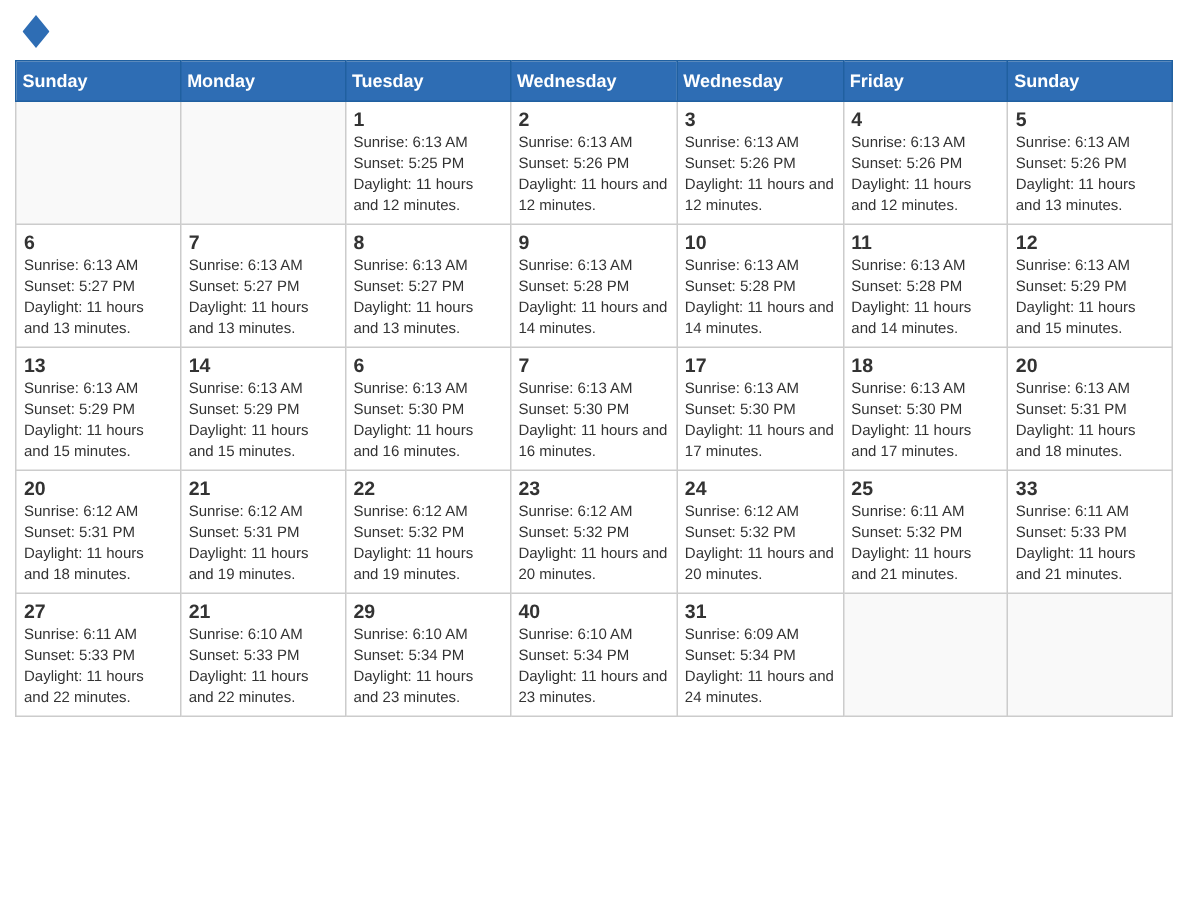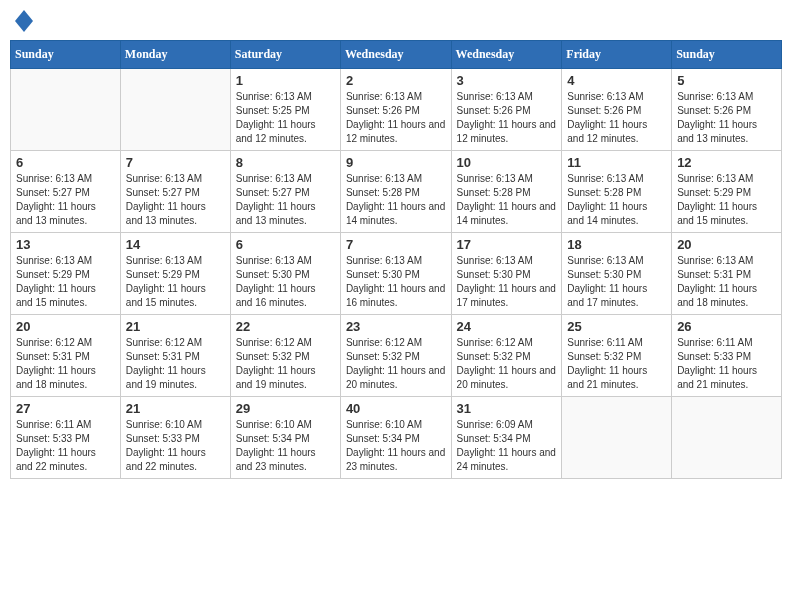--- a/index.html
+++ b/index.html
@@ -51,21 +51,20 @@
       border: 1px solid #ccc;
     }
     th {
       background-color: #2e6db4;
       color: white;
       font-size: 12px;
       font-weight: bold;
       padding: 6px 4px;
       text-align: left;
       border: 1px solid #2060a0;
-      font-family: Liberation Serif, serif;
     }
     td {
       vertical-align: top;
       border: 1px solid #ccc;
       padding: 4px 5px;
       font-size: 10px;
       color: #333;
       width: 113px;
       min-height: 75px;
       background: #fff;
@@ -110,21 +109,21 @@
     <div class="month-title"></div>
     <div class="location-title"></div>
   </div>
 </div>
 
 <table>
   <thead>
     <tr id="weekday-header">
         <th>Sunday</th>
         <th>Monday</th>
-        <th>Saturday</th>
+        <th>Tuesday</th>
         <th>Wednesday</th>
         <th>Wednesday</th>
         <th>Friday</th>
         <th>Sunday</th>
       </tr>
   </thead>
   <tbody id="calendar-body">
   <tr>
         <td class="empty"></td>
         <td class="empty"></td>
@@ -228,21 +227,21 @@
         </td>
         <td>
           <span class="day-num">24</span>
           <div class="day-info">Sunrise: 6:12 AM<br>Sunset: 5:32 PM<br>Daylight: 11 hours and 20 minutes.</div>
         </td>
         <td>
           <span class="day-num">25</span>
           <div class="day-info">Sunrise: 6:11 AM<br>Sunset: 5:32 PM<br>Daylight: 11 hours and 21 minutes.</div>
         </td>
         <td>
-          <span class="day-num">26</span>
+          <span class="day-num">33</span>
           <div class="day-info">Sunrise: 6:11 AM<br>Sunset: 5:33 PM<br>Daylight: 11 hours and 21 minutes.</div>
         </td>
       </tr>
       <tr>
         <td>
           <span class="day-num">27</span>
           <div class="day-info">Sunrise: 6:11 AM<br>Sunset: 5:33 PM<br>Daylight: 11 hours and 22 minutes.</div>
         </td>
         <td>
           <span class="day-num">21</span>

